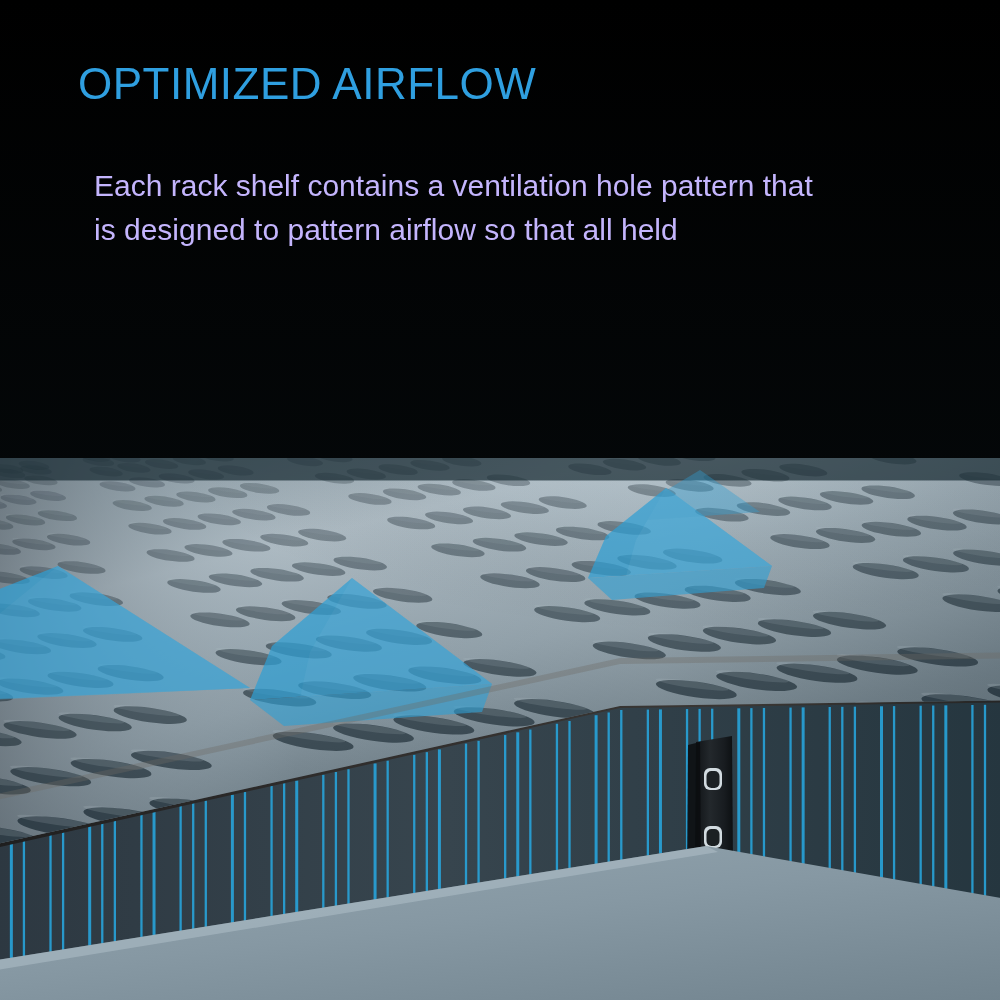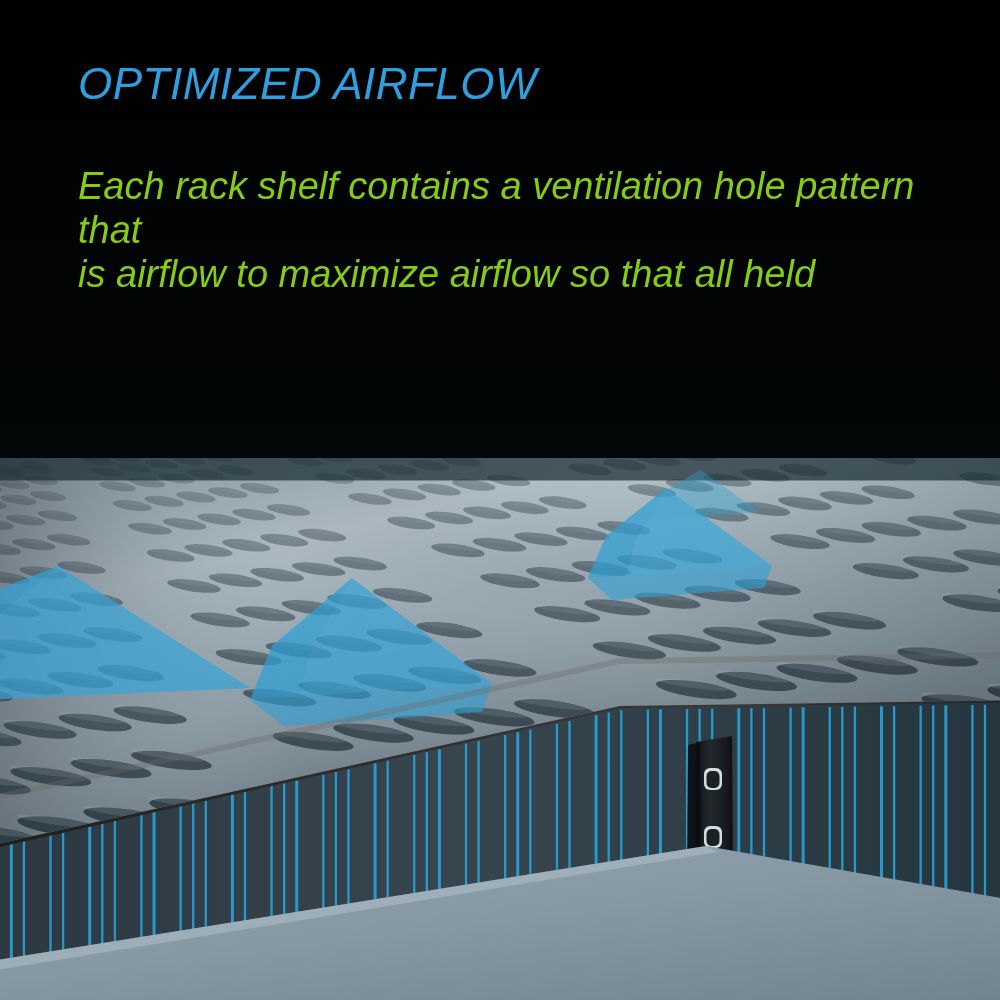--- a/index.html
+++ b/index.html
@@ -8,37 +8,36 @@
     width:1000px;height:1000px;
     background:#000000;
     overflow:hidden;
     font-family:"Liberation Sans", sans-serif;
   }
   #copy{
     position:absolute;
     left:78px; top:62px;
     width:880px;
     z-index:5;
-    font-style:italic;
   }
   #title{
     font-size:44px;
     letter-spacing:0.5px;
     font-weight:400;
     color:#2f9fe0;
     line-height:1.0;
     margin:0 0 58px 0;
     white-space:nowrap;
   }
   #body-copy{
-    font-size:38px;
+    font-size:30px;
     line-height:44px;
     font-weight:300;
-    color:#84cc16;
-    margin:0;
+    color:#c4b5fd;
+    margin:16px;
     max-width:880px;
   }
   #body-copy span{display:block;}
   #scene{
     position:absolute;
     left:0; top:0;
     width:1000px;height:1000px;
     z-index:1;
   }
 </style>
@@ -1158,17 +1157,17 @@
       </g>
 
       <polygon points="-40,802 620,658 1040,652 1040,658 620,664 -40,808" fill="#6e6a64" opacity="0.35"></polygon>
     </g>
   </svg>
 
   <div id="copy">
     <h1 id="title">OPTIMIZED AIRFLOW</h1>
     <p id="body-copy">
       <span>Each rack shelf contains a ventilation hole pattern that</span>
-      <span>is airflow to maximize airflow so that all held</span>
+      <span>is designed to pattern airflow so that all held</span>
     </p>
   </div>
 
 </div>
 
 </body></html>

